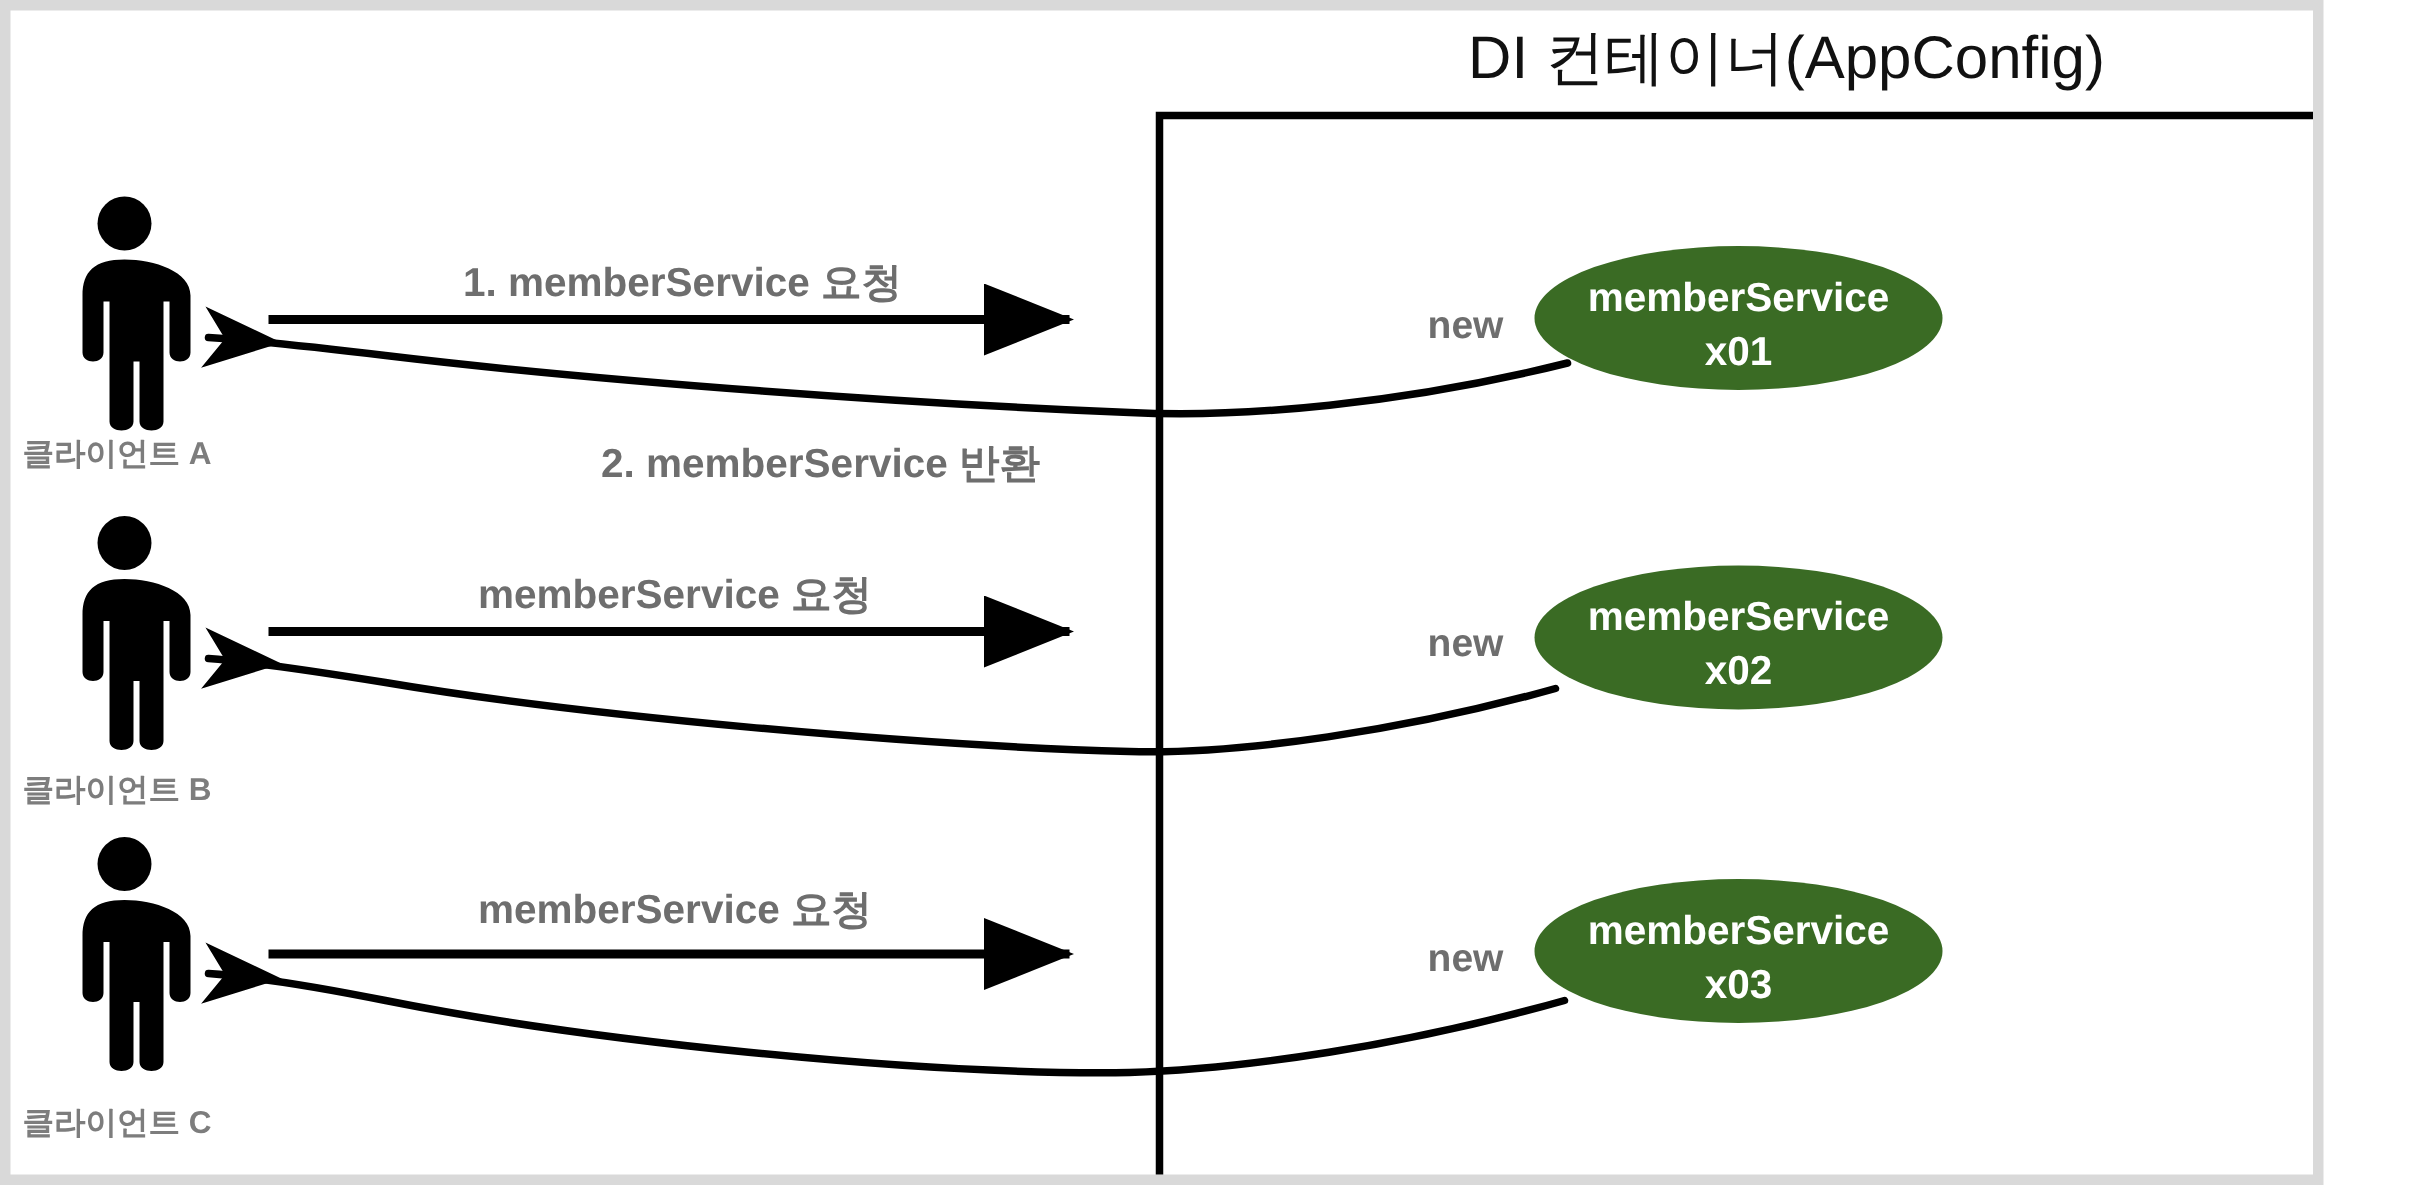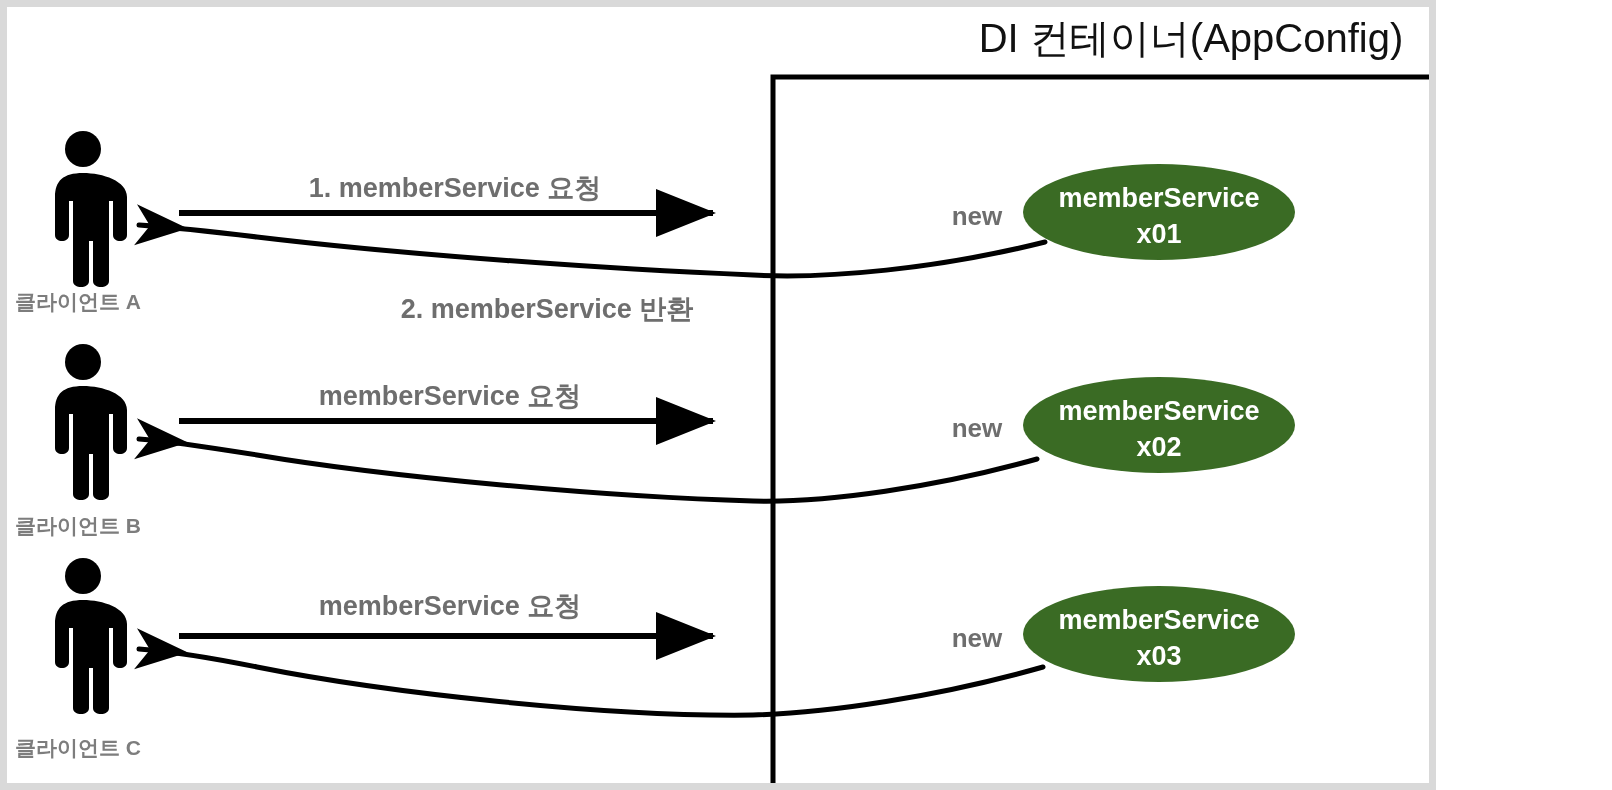--- a/index.html
+++ b/index.html
@@ -6,21 +6,21 @@
   html, body {
     margin: 0;
     padding: 0;
     background: #ffffff;
   }
   body {
     font-family: "Liberation Sans", "DejaVu Sans", sans-serif;
   }
   #diagram-root {
     position: relative;
-    width: 1436px;
+    width: 1549px;
     height: 790px;
     background: #ffffff;
     box-sizing: border-box;
     border: 7px solid #d9d9d9;
     overflow: hidden;
   }
   #diagram-svg {
     position: absolute;
     left: 0;
     top: 0;

